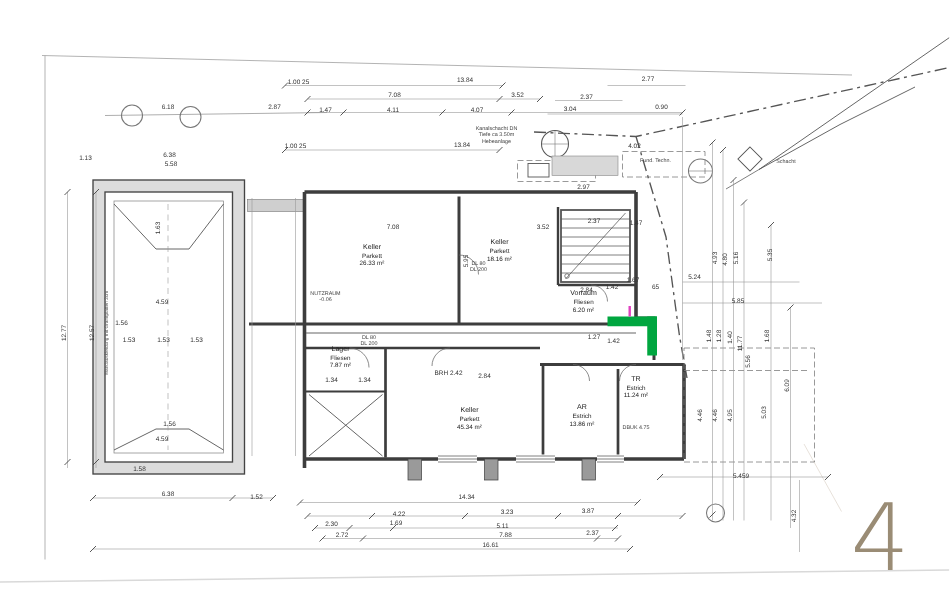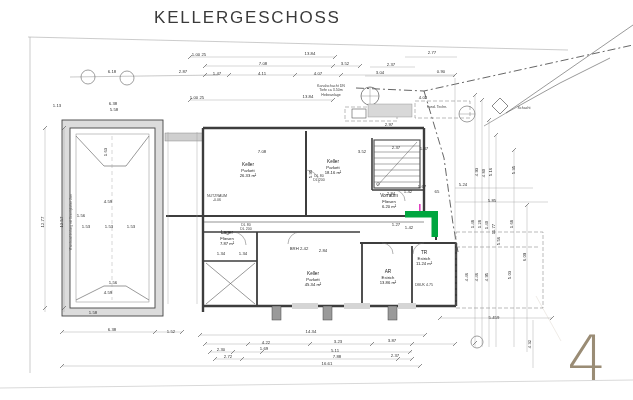--- a/index.html
+++ b/index.html
@@ -143,21 +143,20 @@
          M188,102 l4,-4 M331,102 l4,-4
          M198,337 l4,-4 M423,337 l4,-4 M203,346 l4,-4 M246,346 l4,-4 M308,346 l4,-4 M370,346 l4,-4
          M410,346 l4,-4 M453,346 l4,-4 M208,354 l4,-4 M231,354 l4,-4 M260,354 l4,-4 M408,354 l4,-4
          M213,361 l4,-4 M240,361 l4,-4 M396,361 l4,-4 M410,361 l4,-4 M60,368 l4,-4 M418,368 l4,-4
          M60,334 l4,-4 M153,334 l4,-4 M180,334 l4,-4
          M43,130 l4,-4 M43,310 l4,-4 M62,130 l4,-4 M62,310 l4,-4
          M473,97 l4,-4 M473,345 l4,-4 M480,102 l4,-4 M487,122 l4,-4 M494,137 l4,-4 M512,152 l4,-4
          M525,207 l4,-4 M438,320 l4,-4 M550,320 l4,-4"></path>
   </svg>
 
-  <div class="title">KELLERGESCHOSS</div>
   <div class="pagenum">4</div>
 
   <span class="d" style="left:57px;top:106px">1.13</span>
   <span class="d" style="left:113px;top:104px">6.38</span>
   <span class="d" style="left:114px;top:110px">5.58</span>
   <span class="d" style="left:112px;top:72px">6.18</span>
   <span class="d" style="left:183px;top:72px">2.87</span>
   <span class="d" style="left:199px;top:55px">1.00 25</span>
   <span class="d" style="left:310px;top:54px">13.84</span>
   <span class="d" style="left:263px;top:64px">7.08</span>

